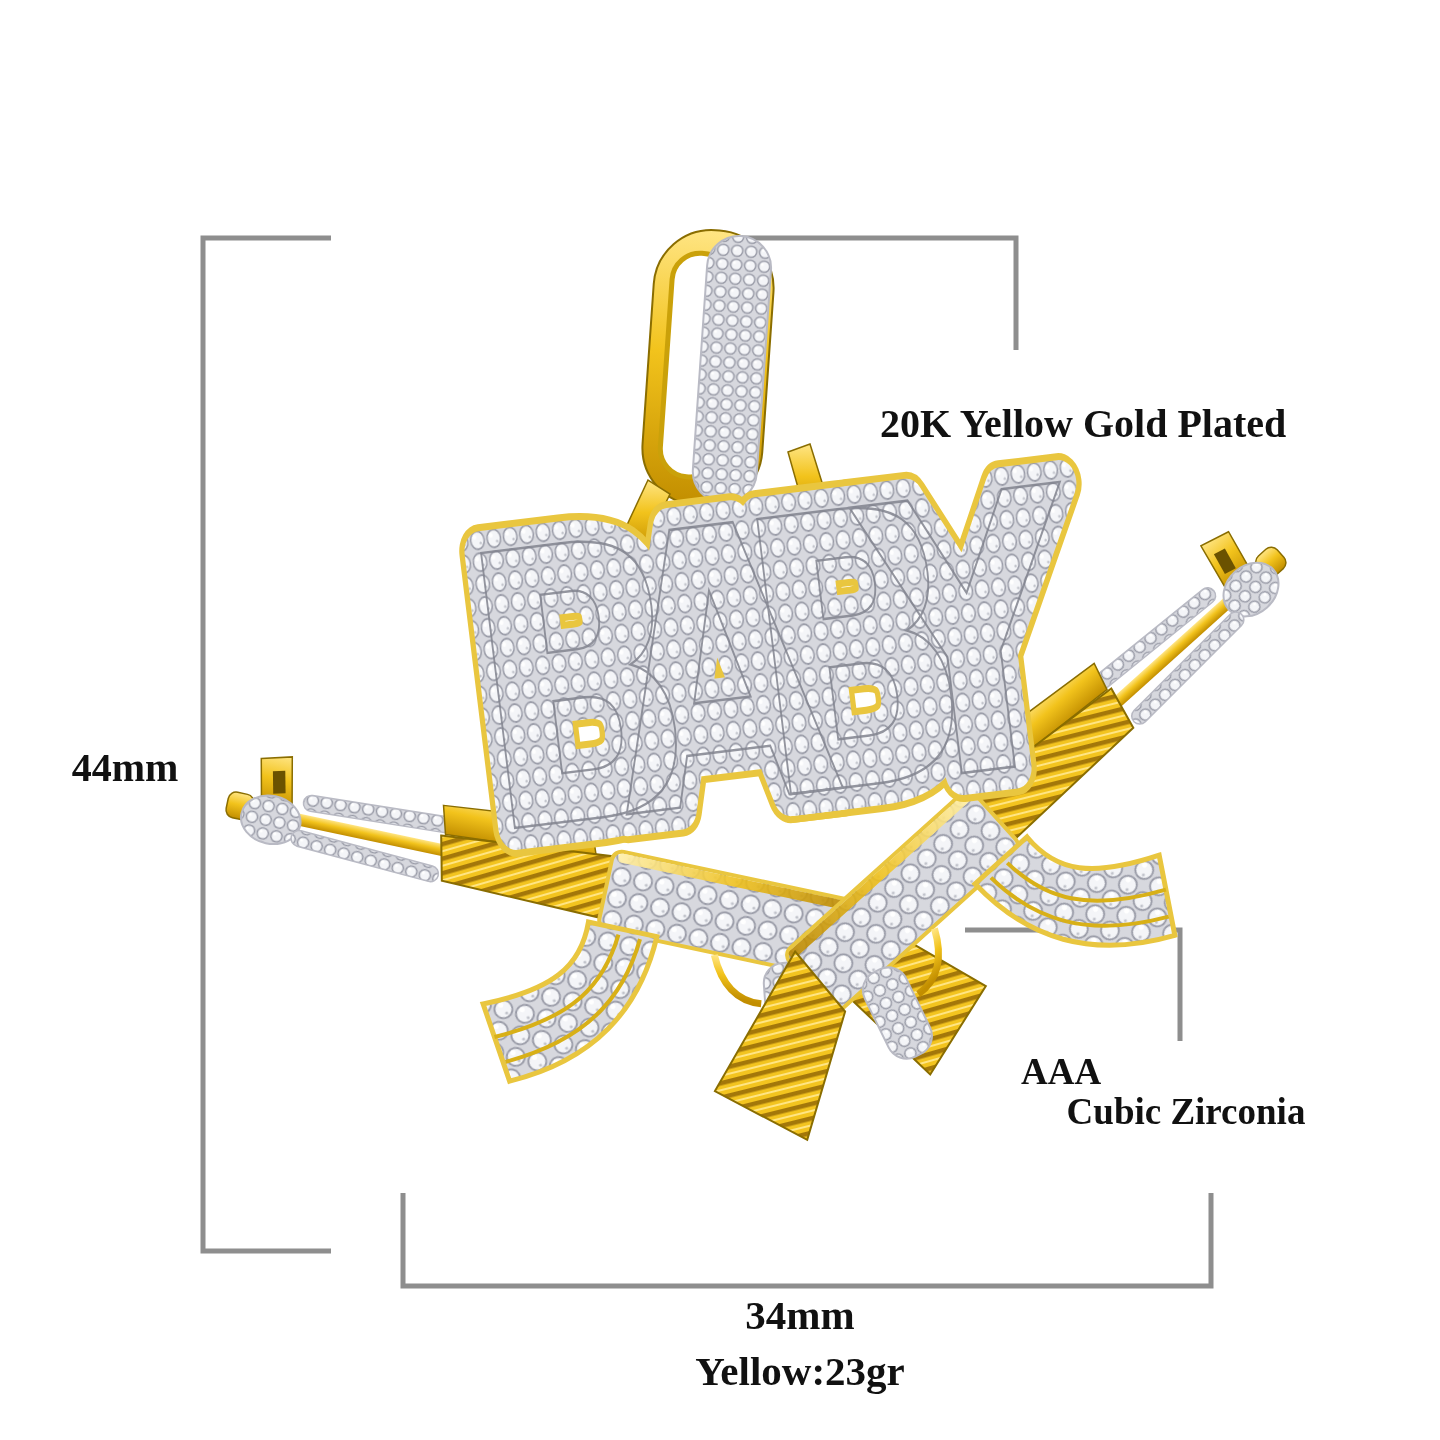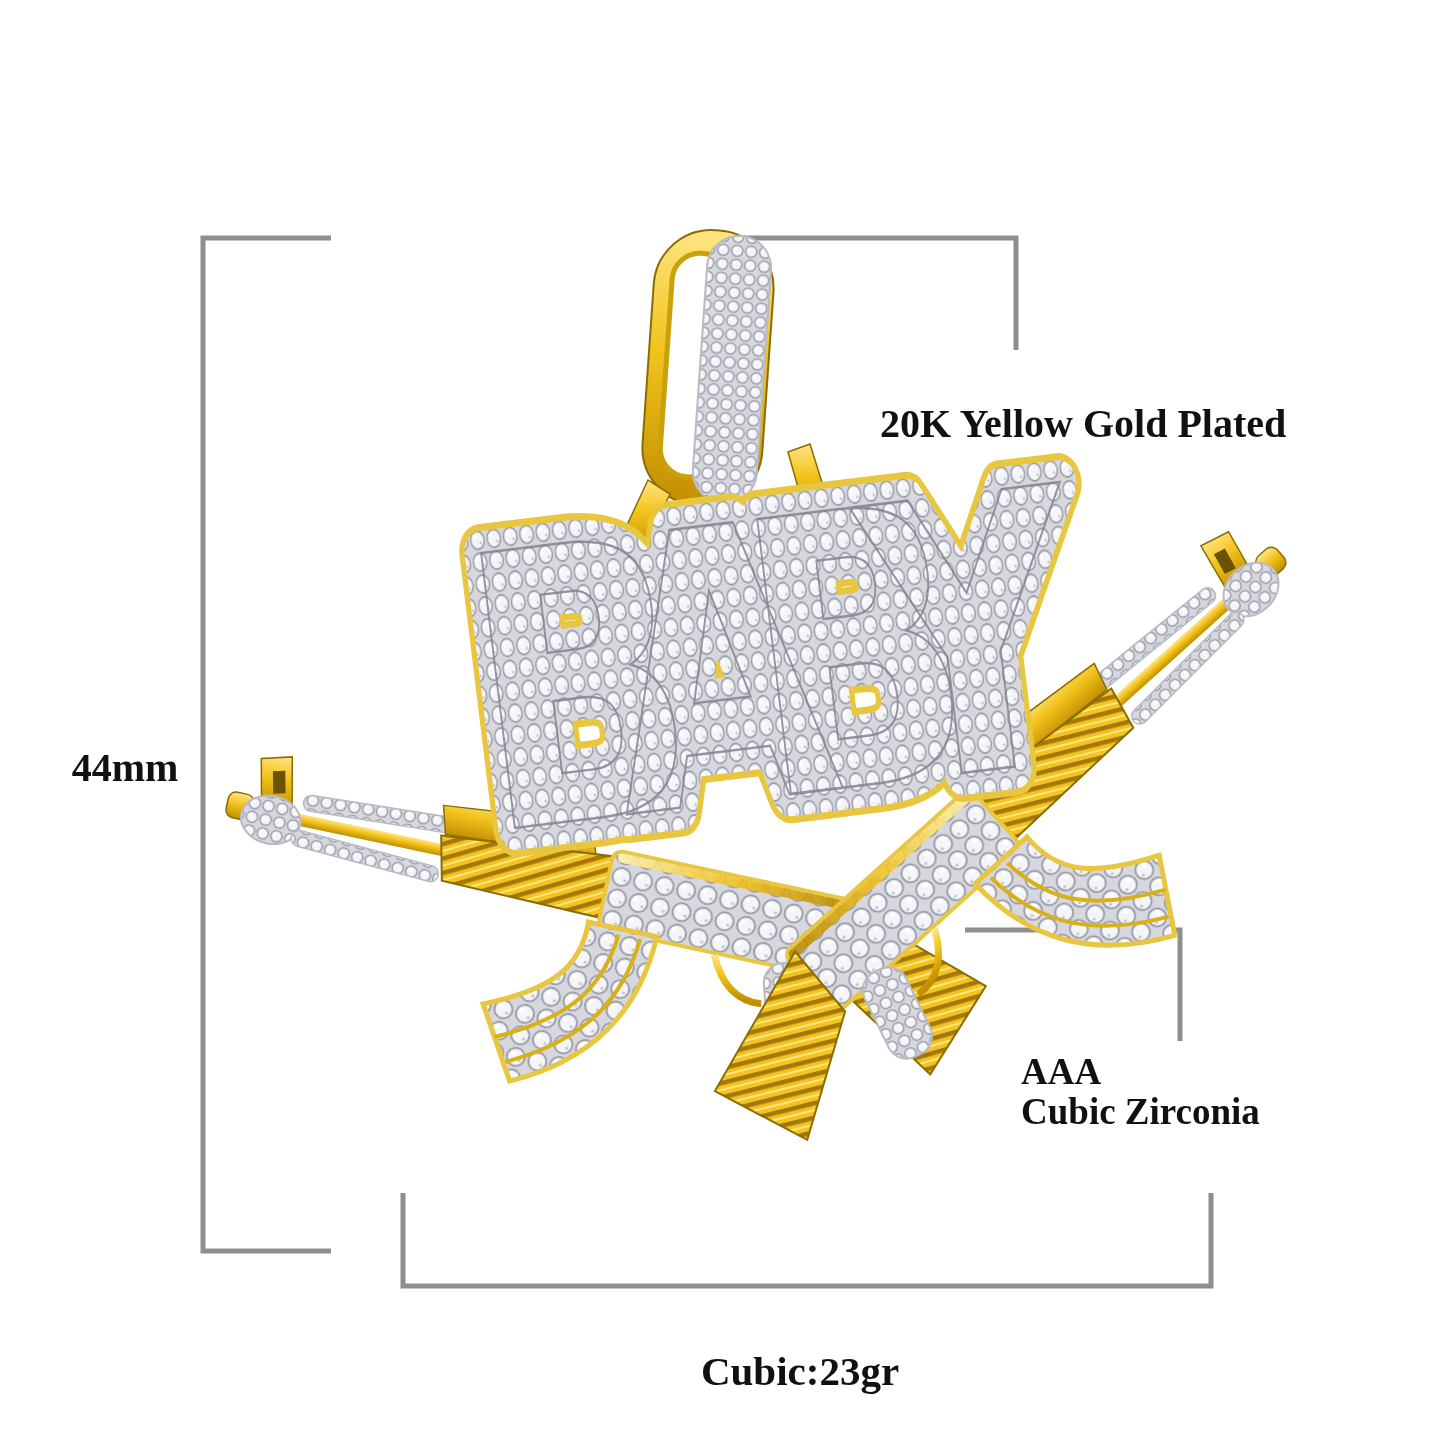--- a/index.html
+++ b/index.html
@@ -13,21 +13,21 @@
   .label{
     position:absolute;
     color:#111111;
     font-weight:bold;
     font-family:"Liberation Serif", serif;
     white-space:nowrap;
   }
   #lbl-material{left:880px;top:400px;width:400px;font-size:40px;text-align:center;}
   #lbl-height{left:55px;top:744px;width:140px;font-size:40px;text-align:center;}
   #lbl-stone1{left:1021px;top:1050px;width:330px;font-size:37px;text-align:left;}
-  #lbl-stone2{left:1021px;top:1090px;width:330px;font-size:37px;text-align:left;}
+  #lbl-stone2{left:1021px;top:1090px;width:330px;font-size:37px;text-align:center;}
   #lbl-width{left:640px;top:1291px;width:320px;font-size:41px;text-align:center;}
   #lbl-weight{left:610px;top:1347px;width:380px;font-size:41px;text-align:center;}
   svg{position:absolute;left:0;top:0;}
 </style>
 </head>
 <body>
 
 <div class="canvas">
 
   <svg width="1440" height="1440" viewBox="0 0 1440 1440">
@@ -134,14 +134,15 @@
         <text x="0" y="125" text-anchor="middle" fill="url(#pave)" stroke="url(#pave)" stroke-width="44" stroke-linejoin="round" stroke-linecap="round">BABY</text>
         <text x="0" y="125" text-anchor="middle" fill="none" stroke="#82848F" stroke-width="2.5" opacity="0.85">BABY</text>
       </g>
     </g>
   </svg>
 
   <div class="label" id="lbl-material">20K Yellow Gold Plated</div>
   <div class="label" id="lbl-height">44mm</div>
   <div class="label" id="lbl-stone1">AAA</div>
   <div class="label" id="lbl-stone2">Cubic Zirconia</div>
-  <div class="label" id="lbl-weight">Cubic:23gr</div>
+  <div class="label" id="lbl-width">34mm</div>
+  <div class="label" id="lbl-weight">Yellow:23gr</div>
 </div>
 
 </body></html>

